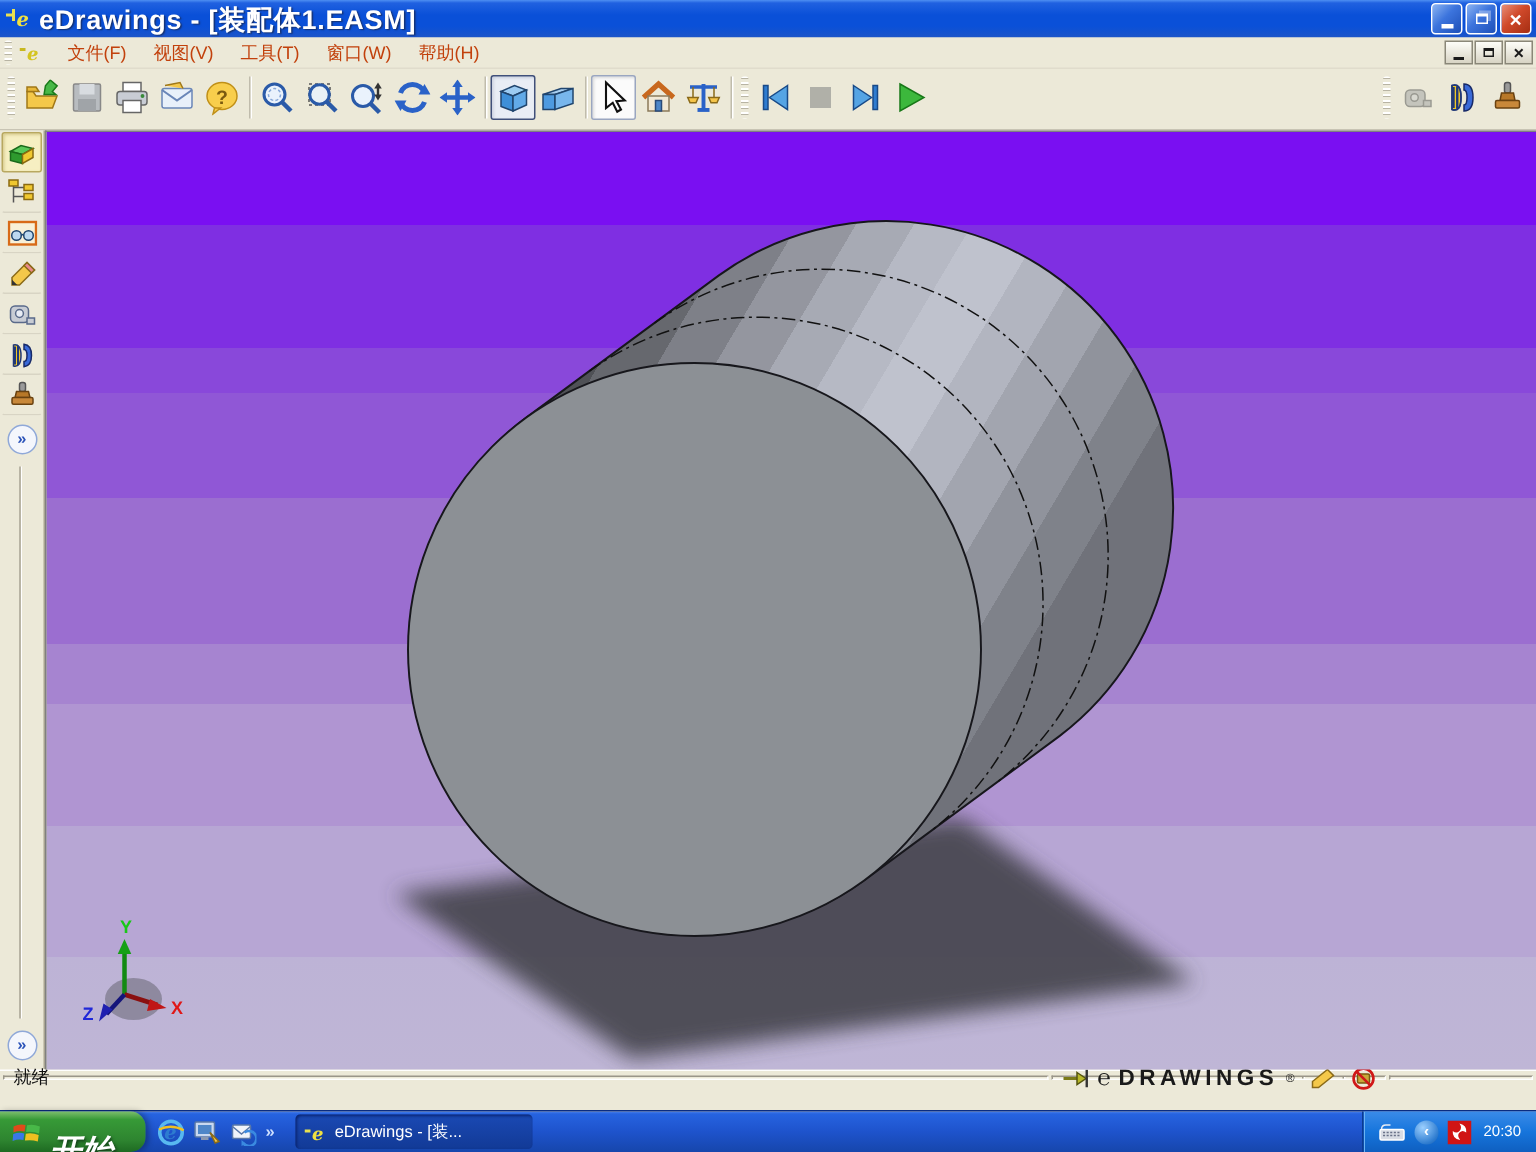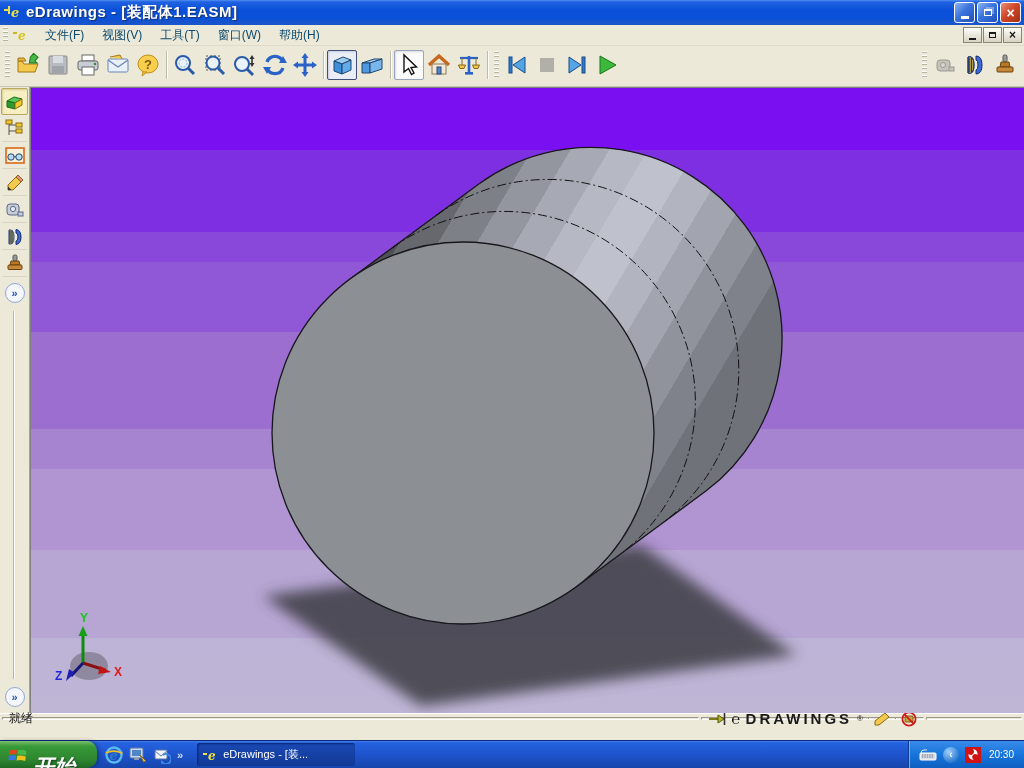--- a/index.html
+++ b/index.html
@@ -5,40 +5,40 @@
   * { margin:0; padding:0; box-sizing:border-box; }
   html,body { width:1024px; height:768px; overflow:hidden;
     font-family:"Liberation Sans", sans-serif; font-size:12px; }
   body { display:flex; flex-direction:column; background:#ECE9D8; }
 
   
   .titlebar { height:25px; flex:0 0 25px; display:flex; align-items:center;
     background:linear-gradient(180deg,#4E8FF2 0%,#2061E0 8%,#0A50D8 40%,#0A50D8 70%,#1C55C8 100%);
     padding:0 3px 0 4px; }
   .titlebar .app-ico { width:18px; height:17px; margin-right:4px; }
-  .title-text { color:#fff; font-weight:bold; font-size:15px; letter-spacing:.5px;
+  .title-text { color:#fff; font-weight:bold; font-size:18px; letter-spacing:.5px;
     text-shadow:1px 1px 1px #16316E; flex:1; white-space:nowrap; overflow:hidden; }
   .winbtn { width:21px; height:21px; margin-left:2px; border-radius:3px;
     border:1px solid #fff; display:flex; align-items:center; justify-content:center;
     color:#fff; font-weight:bold; }
   .winbtn.blue { background:linear-gradient(135deg,#8CB4F2 0%,#3C74DD 45%,#1E50B8 100%); }
   .winbtn.red  { background:linear-gradient(135deg,#E89078 0%,#D0492A 45%,#A52E12 100%); }
   .glyph-min { width:8px; height:3px; background:#fff; margin-top:9px; }
   .glyph-restore { width:8px; height:7px; border:1px solid #fff; border-top:2px solid #fff;
     box-shadow:2px -2px 0 -0px #ffffff55; }
   .glyph-close { font-size:14px; line-height:14px; }
 
   
   .menubar { height:21px; flex:0 0 21px; background:#ECE9D8; display:flex; align-items:center;
     border-bottom:1px solid #E0DCCC; padding-right:2px; }
   .grip { width:5px; height:80%; margin:0 3px;
     background:repeating-linear-gradient(180deg,#fff 0 1px,#B8B4A4 1px 2px,transparent 2px 4px);
     border-radius:2px; }
   .menubar .doc-ico { width:17px; height:15px; margin:0 6px 0 2px; }
-  .menu-item { color:#0c4a6e; padding:2px 9px; white-space:nowrap; }
+  .menu-item { color:#c2410c; padding:2px 9px; white-space:nowrap; }
   .menubar .spacer { flex:1; }
   .mdibtn { width:19px; height:16px; margin-left:1px; background:linear-gradient(180deg,#FDFDF8,#D8D4C4);
     border:1px solid #8A8778; display:flex; align-items:center; justify-content:center; color:#1a1a1a; }
   .g-min2 { width:7px; height:2px; background:#1a1a1a; margin-top:8px; }
   .g-rest2 { width:7px; height:6px; border:1px solid #1a1a1a; border-top:2px solid #1a1a1a; }
   .g-close2 { font-size:12px; font-weight:bold; line-height:10px; }
 
   
   .toolbar { height:41px; flex:0 0 41px; background:#ECE9D8; display:flex; align-items:center;
     border-bottom:1px solid #C8C4B4; padding:2px 4px 4px 2px; }

